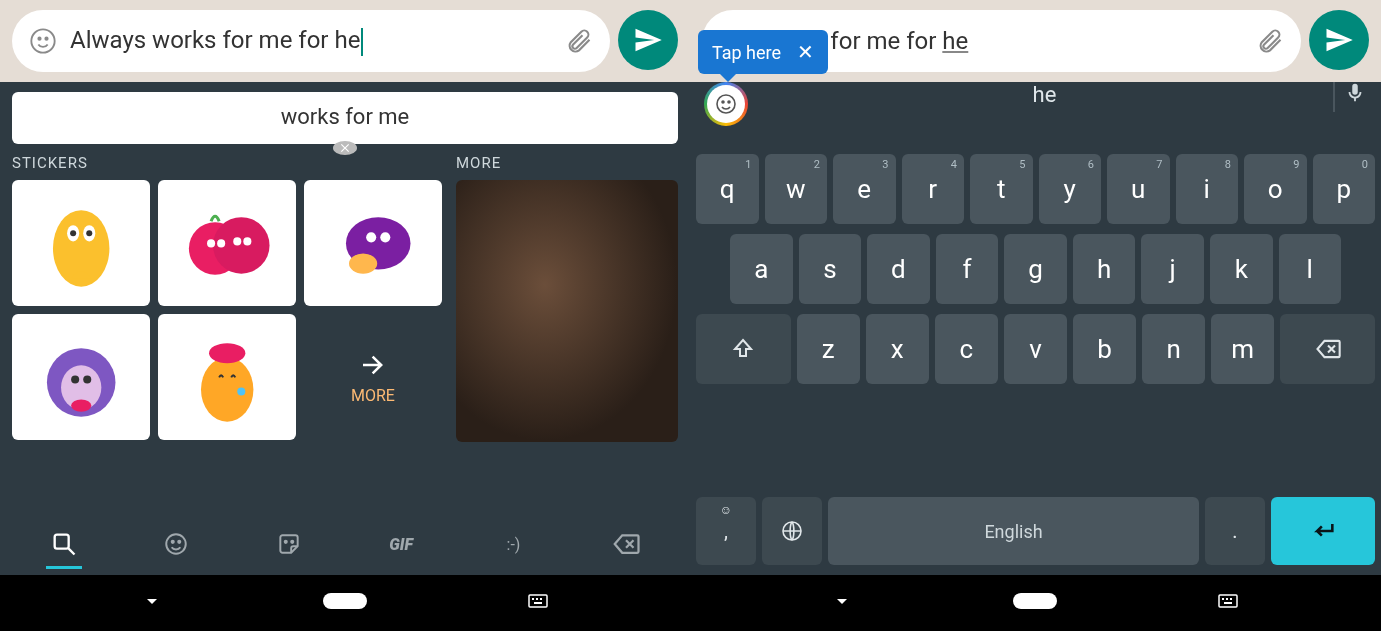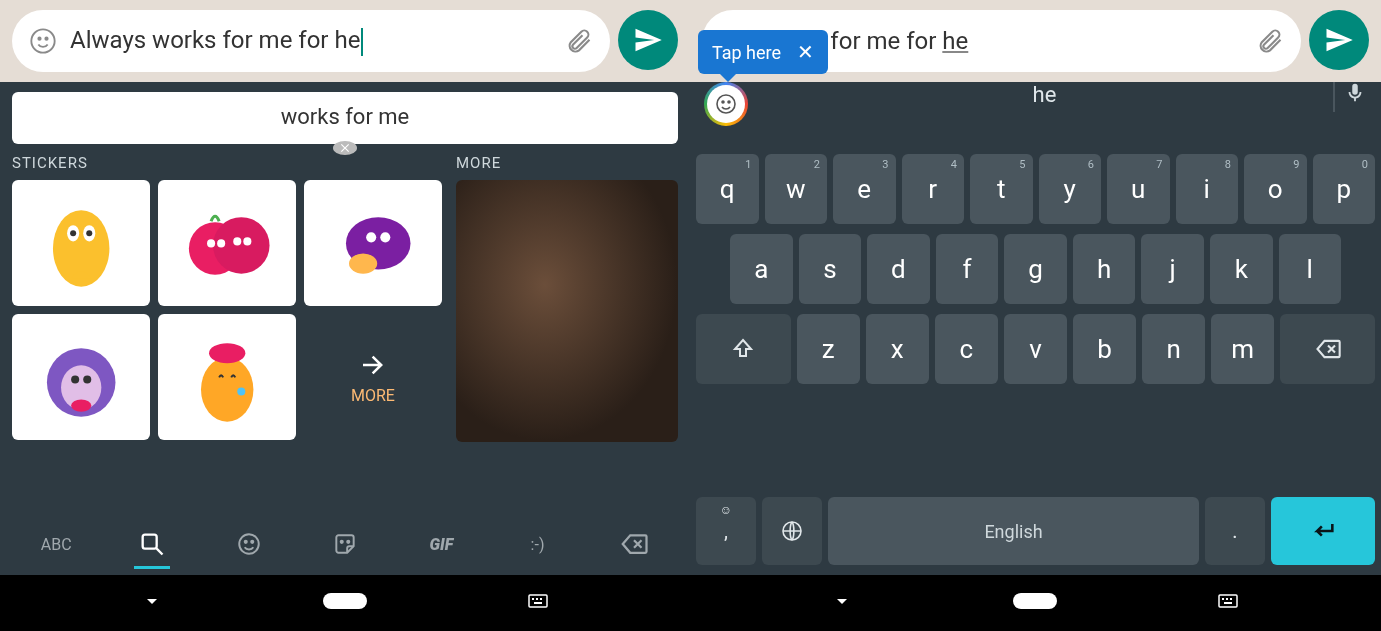--- a/index.html
+++ b/index.html
@@ -184,21 +184,20 @@
           </div>
         </div>
       </div>
       <div class="gifs-col">
         <div class="section-label">MORE</div>
         <div class="gif-box"></div>
       </div>
     </div>
 
     <div class="kb-tabs">
-      <div class="tab">ABC</div>
       <div class="tab active">
         <svg viewBox="0 0 24 24" width="28" height="28" fill="none" stroke="#fff" stroke-width="2">
             <rect x="4" y="4" width="12" height="12" rx="2"></rect>
             <path d="M16 16l5 5"></path>
           </svg>
       </div>
       <div class="tab">
         <svg viewBox="0 0 24 24" width="26" height="26" fill="none" stroke="#a0a8ad" stroke-width="1.8">
             <circle cx="12" cy="12" r="9"></circle>
             <circle cx="9" cy="10" r="1" fill="#a0a8ad"></circle>

